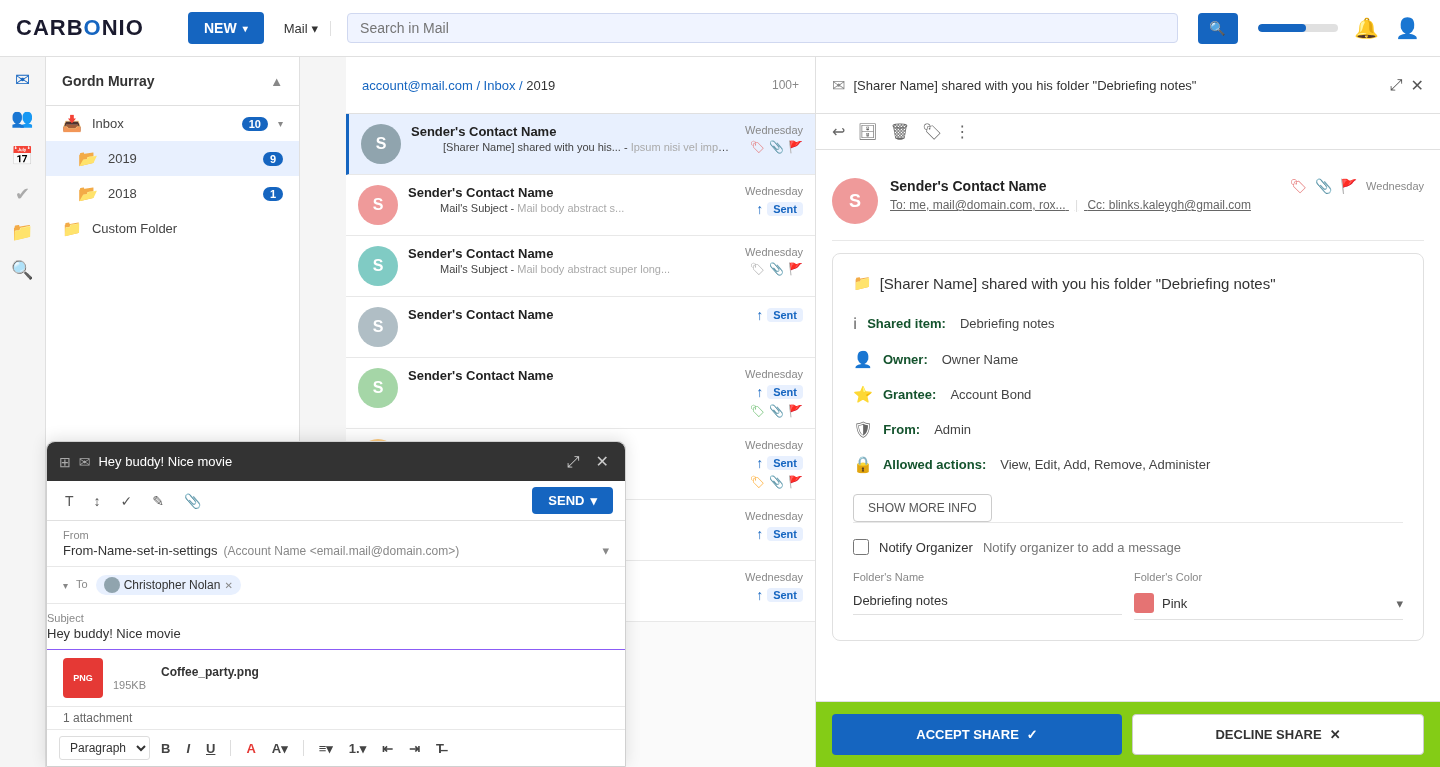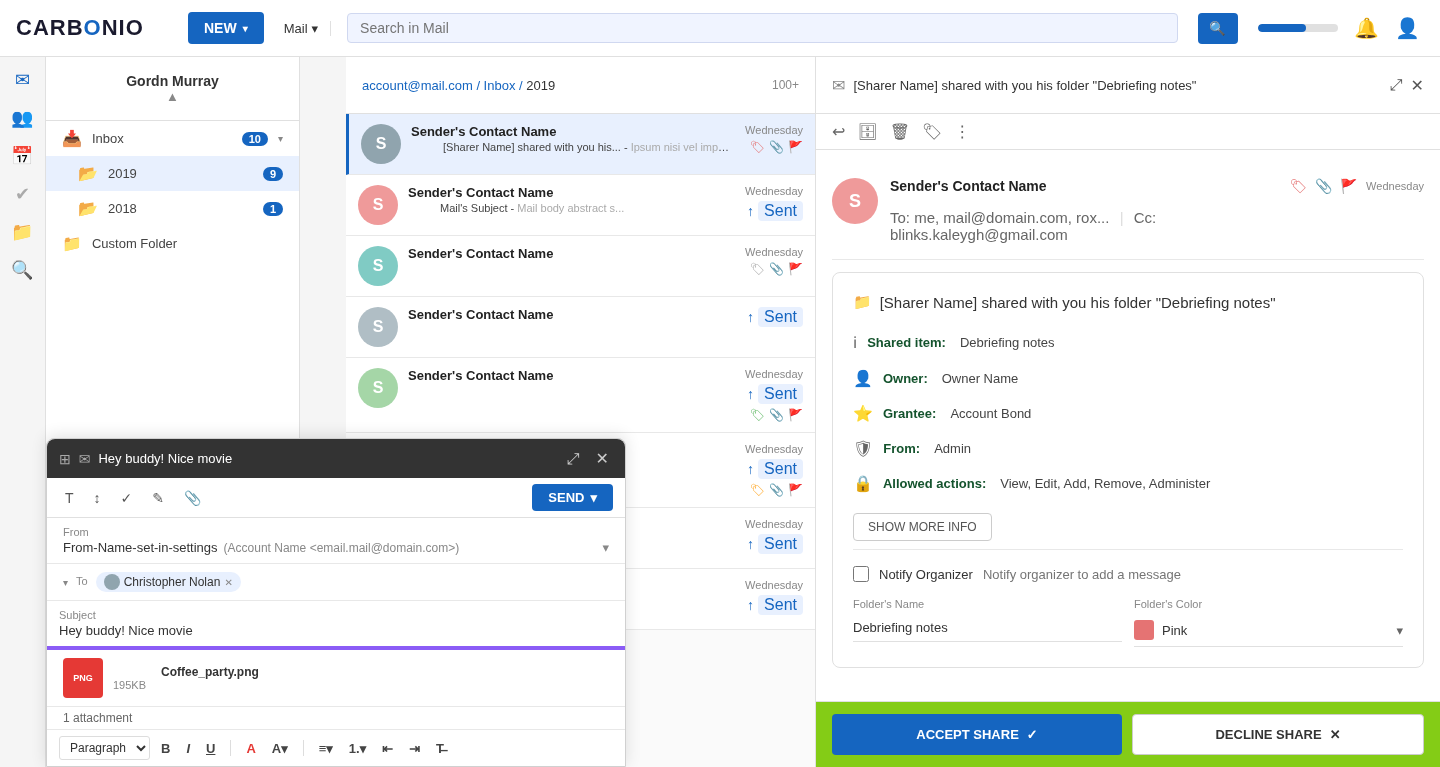--- a/index.html
+++ b/index.html
@@ -19,21 +19,21 @@
     .topbar-right { display: flex; align-items: center; gap: 16px; padding: 0 20px; }
     .progress-bar-container { width: 80px; height: 8px; background: #e0e0e0; border-radius: 4px; overflow: hidden; }
     .progress-bar-fill { height: 100%; background: #1565c0; border-radius: 4px; }
     .topbar-icon { font-size: 20px; color: #555; cursor: pointer; }
 
     
     .main { display: flex; flex: 1; overflow: hidden; }
 
     
     .sidebar { width: 300px; background: #fff; border-right: 1px solid #e0e0e0; display: flex; flex-direction: column; overflow-y: auto; flex-shrink: 0; }
-    .sidebar-user { display: flex; align-items: center; justify-content: space-between; padding: 16px; border-bottom: 1px solid #e0e0e0; flex-direction: column; }
+    .sidebar-user { display: flex; align-items: center; justify-content: space-between; padding: 16px; border-bottom: 1px solid #e0e0e0; }
     .sidebar-username { font-weight: 600; font-size: 14px; color: #333; }
     .sidebar-item { display: flex; align-items: center; gap: 10px; padding: 8px 16px; cursor: pointer; color: #444; }
     .sidebar-label { flex: 1; font-size: 13px; }
     .badge { background: #1565c0; color: #fff; border-radius: 10px; padding: 1px 7px; font-size: 11px; font-weight: 600; }
     .sidebar-2019 { background: #e8f0fe; }
 
     
     .email-list { width: 470px; border-right: 1px solid #e0e0e0; display: flex; flex-direction: column; flex-shrink: 0; background: #fafafa; }
     .email-list-header { display: flex; align-items: center; padding: 0 16px; height: 57px; background: #fff; border-bottom: 1px solid #e0e0e0; font-size: 13px; color: #666; }
     .breadcrumb { flex: 1; }
@@ -41,63 +41,63 @@
     .email-count { color: #888; font-size: 12px; }
     .email-item { display: flex; align-items: flex-start; padding: 10px 12px; border-bottom: 1px solid #e8e8e8; background: #fff; cursor: pointer; gap: 10px; }
     .email-item.selected { background: #e8f0fe; border-left: 3px solid #1565c0; }
     .avatar-circle { width: 40px; height: 40px; border-radius: 50%; display: flex; align-items: center; justify-content: center; font-size: 16px; font-weight: 600; color: #fff; flex-shrink: 0; }
     .email-content { flex: 1; min-width: 0; }
     .email-from { font-weight: 600; font-size: 13px; color: #222; margin-bottom: 2px; }
     .email-subject { font-size: 11px; color: #444; white-space: nowrap; overflow: hidden; text-overflow: ellipsis; margin-bottom: 2px; padding-left: 32px; }
     .email-meta { display: flex; flex-direction: column; align-items: flex-end; gap: 4px; flex-shrink: 0; }
     .email-date { font-size: 11px; color: #888; }
     .email-icons { display: flex; gap: 4px; align-items: center; font-size: 12px; color: #888; }
-    .sent-badge { background: #e8f0fe; color: #1565c0; border-radius: 4px; padding: 1px 6px; font-size: 16px; font-weight: 400; }
+    .sent-badge { background: #e8f0fe; color: #1565c0; border-radius: 4px; padding: 1px 6px; font-size: 11px; font-weight: 700; }
     .flag-icon { color: #e53935; }
     .sent-arrow { color: #1565c0; font-size: 14px; }
 
     
     .compose-panel { position: absolute; left: 46px; bottom: 0; width: 580px; background: #fff; border: 1px solid #d0d0d0; border-radius: 8px 8px 0 0; box-shadow: 0 -2px 16px rgba(0,0,0,0.12); z-index: 100; }
     .compose-header { display: flex; align-items: center; padding: 8px 12px; background: #333; border-radius: 8px 8px 0 0; gap: 8px; }
     .compose-title { flex: 1; color: #fff; font-size: 13px; font-weight: 500; }
     .compose-action { color: #ccc; cursor: pointer; font-size: 16px; padding: 2px 4px; }
     .compose-toolbar { display: flex; align-items: center; padding: 6px 12px; border-bottom: 1px solid #e0e0e0; gap: 8px; }
     .toolbar-btn { background: none; border: none; cursor: pointer; color: #555; font-size: 14px; padding: 4px 6px; border-radius: 3px; }
     .send-btn { background: #1565c0; color: #fff; border: none; border-radius: 4px; padding: 6px 16px; font-size: 13px; font-weight: 600; cursor: pointer; display: flex; align-items: center; gap: 6px; margin-left: auto; }
     .compose-field { padding: 8px 16px; border-bottom: 1px solid #e8e8e8; }
     .field-label { font-size: 11px; color: #888; margin-bottom: 2px; }
     .field-value { font-size: 13px; color: #333; display: flex; align-items: center; gap: 6px; }
     .chip { background: #e8f0fe; border-radius: 12px; padding: 2px 8px; font-size: 12px; color: #333; display: flex; align-items: center; gap: 4px; }
     .chip-avatar { width: 16px; height: 16px; border-radius: 50%; background: #90a4ae; }
     .chip-close { color: #888; cursor: pointer; font-size: 10px; }
-    .compose-body-field { padding: 8px 12px; border-bottom: 4px solid #8b5cf6; }
+    .compose-body-field { padding: 8px 0; border-bottom: 1px solid #8b5cf6; }
     .attachment-area { padding: 8px 16px; border-bottom: 1px solid #e8e8e8; display: flex; align-items: center; gap: 10px; }
     .attachment-thumb { width: 40px; height: 40px; background: #e53935; border-radius: 4px; display: flex; flex-direction: column; align-items: center; justify-content: center; color: #fff; font-size: 9px; font-weight: 700; }
     .attachment-info .filename { font-size: 12px; font-weight: 600; color: #333; margin-left: 48px; }
     .attachment-info .filesize { font-size: 11px; color: #888; }
     .attachment-count { font-size: 12px; color: #666; padding: 4px 16px; }
     .compose-format-toolbar { display: flex; align-items: center; padding: 6px 12px; gap: 6px; border-top: 1px solid #e8e8e8; }
 
     
     .detail-panel { flex: 1; display: flex; flex-direction: column; background: #fff; overflow: hidden; }
     .detail-header { display: flex; align-items: center; padding: 0 16px; height: 57px; border-bottom: 1px solid #e0e0e0; gap: 8px; }
     .detail-title { flex: 1; font-size: 13px; font-weight: 500; color: #333; }
     .detail-header-icon { color: #555; cursor: pointer; font-size: 16px; }
     .detail-body { flex: 1; overflow-y: auto; padding: 16px; }
     .message-header { display: flex; align-items: flex-start; padding: 12px 0 16px; border-bottom: 1px solid #e8e8e8; gap: 12px; }
     .message-sender-info { flex: 1; }
     .message-from { font-weight: 600; font-size: 14px; color: #222; }
-    .message-to { font-size: 15px; color: #666; margin-top: 15px; }
+    .message-to { font-size: 12px; color: #666; margin-top: 4px; text-decoration: underline; }
     .share-card { background: #fff; border: 1px solid #e0e0e0; border-radius: 8px; padding: 20px; margin-top: 12px; }
     .share-title { font-size: 15px; font-weight: 500; color: #333; display: flex; align-items: center; gap: 8px; margin-bottom: 20px; }
     .share-row { display: flex; align-items: center; gap: 10px; margin-bottom: 16px; }
     .share-row-label { font-weight: 600; color: #14532d; }
     .share-row-value { color: #444; margin-left: 4px; }
     .show-more-btn { background: none; border: 1px solid #ccc; border-radius: 4px; padding: 6px 14px; font-size: 12px; color: #555; cursor: pointer; margin-top: 4px; }
-    .notify-row { display: flex; align-items: center; gap: 10px; margin-top: 8px; padding-top: 16px; border-top: 1px solid #e8e8e8; }
+    .notify-row { display: flex; align-items: center; gap: 10px; padding-top: 16px; border-top: 1px solid #e8e8e8; }
     .notify-checkbox { width: 16px; height: 16px; border: 1px solid #999; border-radius: 2px; cursor: pointer; }
     .notify-label { font-size: 13px; color: #333; }
     .notify-input { flex: 1; border: none; outline: none; font-size: 13px; color: #999; }
     .folder-row { display: flex; gap: 12px; margin-top: 16px; }
     .folder-field { flex: 1; }
     .folder-field-label { font-size: 11px; color: #888; margin-bottom: 4px; }
     .folder-field-value { font-size: 13px; font-weight: 500; color: #333; padding: 6px 0; border-bottom: 1px solid #e0e0e0; }
     .color-selector { display: flex; align-items: center; gap: 8px; border-bottom: 1px solid #e0e0e0; padding: 6px 0; }
     .color-swatch { width: 20px; height: 20px; border-radius: 3px; background: #e57373; }
     .color-label { font-size: 13px; color: #333; flex: 1; }
@@ -222,20 +222,21 @@
           <span class="sent-arrow">↑</span>
           <span class="sent-badge">Sent</span>
         </div>
       </div>
     </div>
 
     <div class="email-item">
       <div class="avatar-circle" style="background: #80cbc4;">S</div>
       <div class="email-content">
         <div class="email-from">Sender's Contact Name</div>
+        <div class="email-subject">Mail's Subject - <span style="color:#aaa; font-weight:400;">Mail body abstract super long...</span></div>
       </div>
       <div class="email-meta">
         <span class="email-date">Wednesday</span>
         <div class="email-icons">
           <span style="color:#aaa;">🏷</span>
           <span>📎</span>
           <span class="flag-icon">🚩</span>
         </div>
       </div>
     </div>

